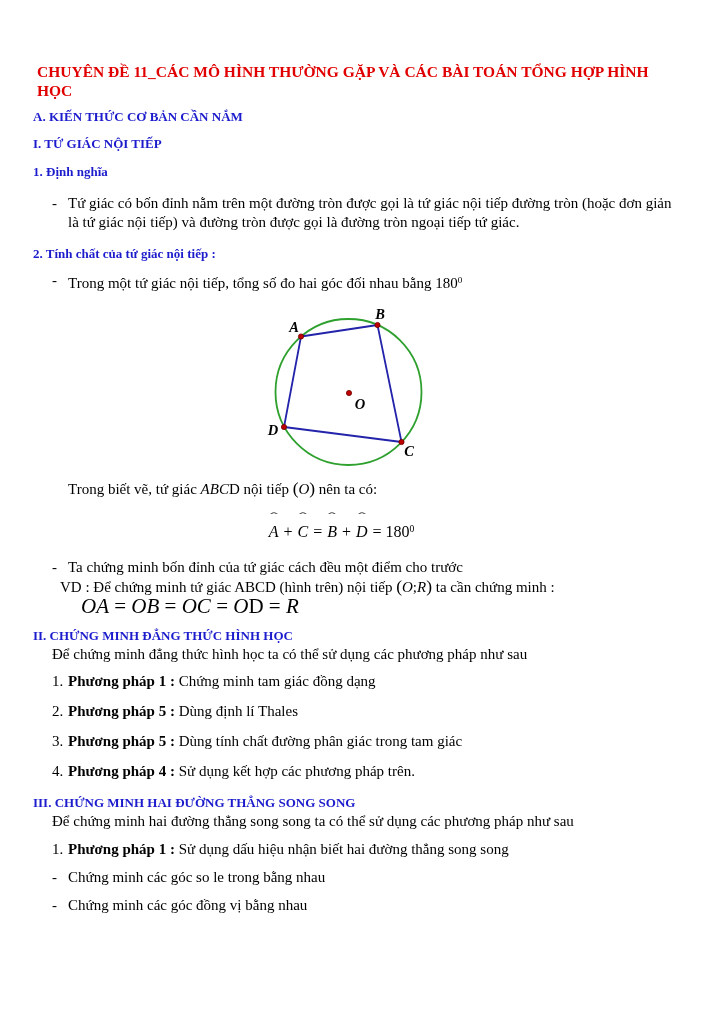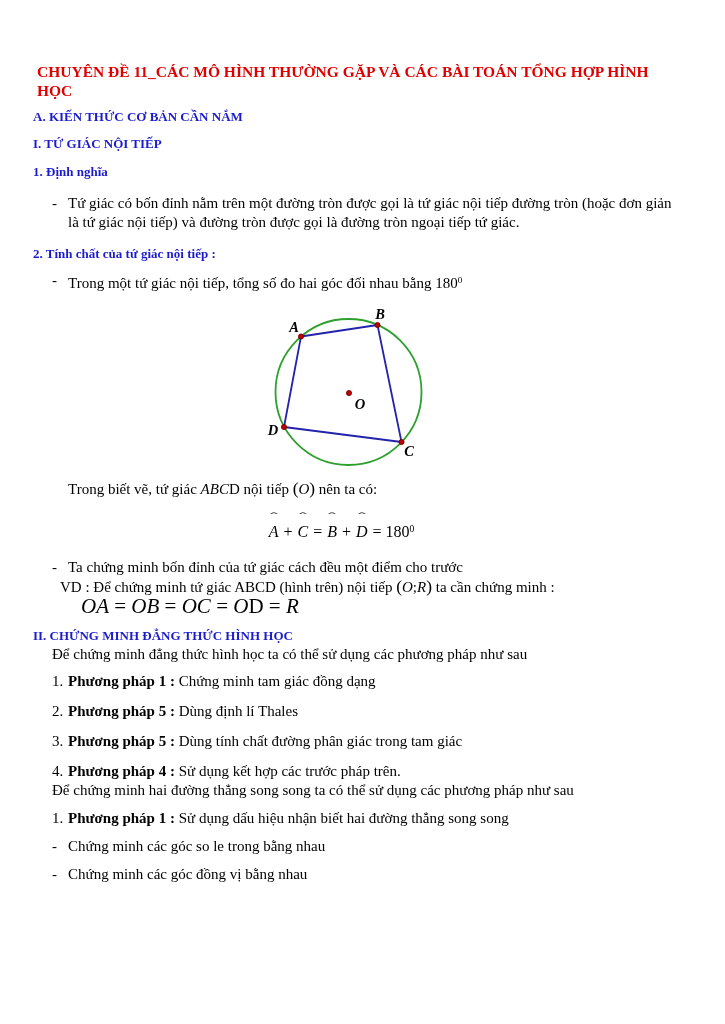--- a/index.html
+++ b/index.html
@@ -99,23 +99,24 @@
     <div class="li mt11">
       <span class="marker">2.</span>
       <span class="li-text"><span class="seg-b">Phương pháp 5 : </span><span>Dùng định lí Thales</span></span>
     </div>
     <div class="li mt11">
       <span class="marker">3.</span>
       <span class="li-text"><span class="seg-b">Phương pháp 5 : </span><span>Dùng tính chất đường phân giác trong tam giác</span></span>
     </div>
     <div class="li mt11">
       <span class="marker">4.</span>
-      <span class="li-text"><span class="seg-b">Phương pháp 4 : </span><span>Sử dụng kết hợp các trước pháp trên.</span></span>
+      <span class="li-text"><span class="seg-b">Phương pháp 4 : </span><span>Sử dụng kết hợp các phương pháp trên.</span></span>
     </div>
 
+    <h2 class="h-blue mt12">III. CHỨNG MINH HAI ĐƯỜNG THẲNG SONG SONG</h2>
     <p class="para mt9">Để chứng minh hai đường thẳng song song ta có thể sử dụng các phương pháp như sau</p>
 
     <div class="li mt9">
       <span class="marker">1.</span>
       <span class="li-text"><span class="seg-b">Phương pháp 1 : </span><span>Sử dụng dấu hiệu nhận biết hai đường thẳng song song</span></span>
     </div>
     <div class="li mt9">
       <span class="marker">-</span>
       <span class="li-text"><span>Chứng minh các góc so le trong bằng nhau</span></span>
     </div>

